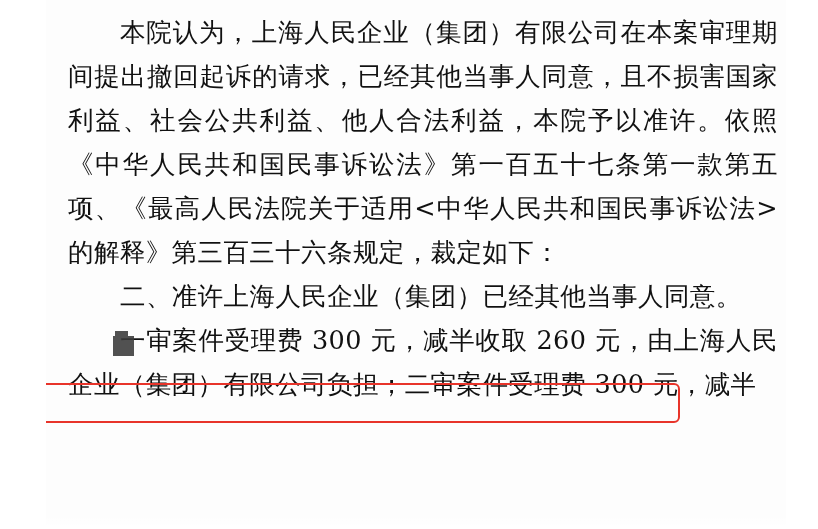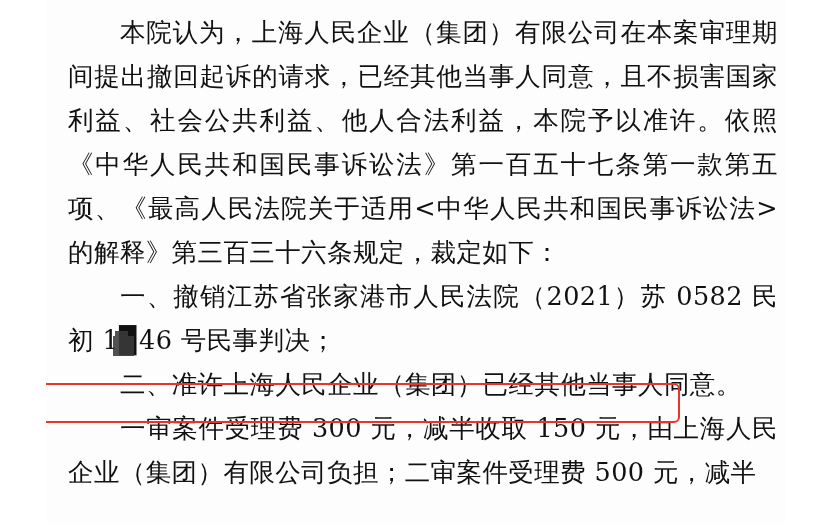--- a/index.html
+++ b/index.html
@@ -94,23 +94,22 @@
     pointer-events: none;
   }
 </style>
 </head>
 <body>
 
 <div class="page">
 
   <div class="doc-body">
     <p class="para indent">本院认为，上海人民企业（集团）有限公司在本案审理期间提出撤回起诉的请求，已经其他当事人同意，且不损害国家利益、社会公共利益、他人合法利益，本院予以准许。依照《中华人民共和国民事诉讼法》第一百五十七条第一款第五项、《最高人民法院关于适用&lt;中华人民共和国民事诉讼法&gt;的解释》第三百三十六条规定，裁定如下：</p>
-    <p class="para indent">一、撤销江苏省张家港市人民法院（2021）苏 0582 民初 1▉46 号民事判决；</p>
     <p class="para indent">二、准许上海人民企业（集团）已经其他当事人同意。</p>
-    <p class="para indent">一审案件受理费 300 元，减半收取 150 元，由上海人民企业（集团）有限公司负担；二审案件受理费 500 元，减半</p>
+    <p class="para indent">一审案件受理费 300 元，减半收取 260 元，由上海人民企业（集团）有限公司负担；二审案件受理费 300 元，减半</p>
   </div>
 
   <div class="redbox"></div>
   <div class="redact"></div>
 
   <div class="edge-left"></div>
   <div class="edge-right"></div>
   <div class="fade-bottom"></div>
 </div>
 

